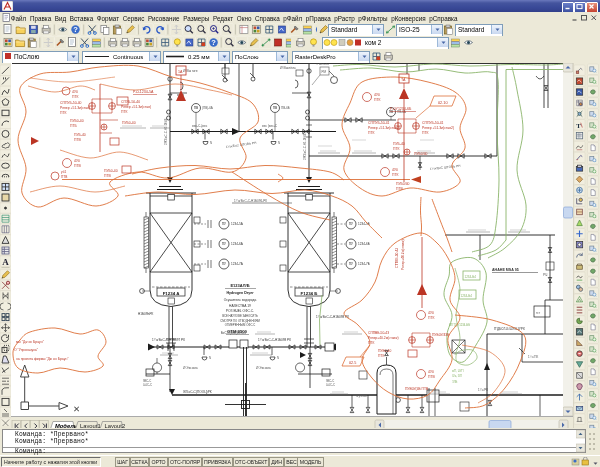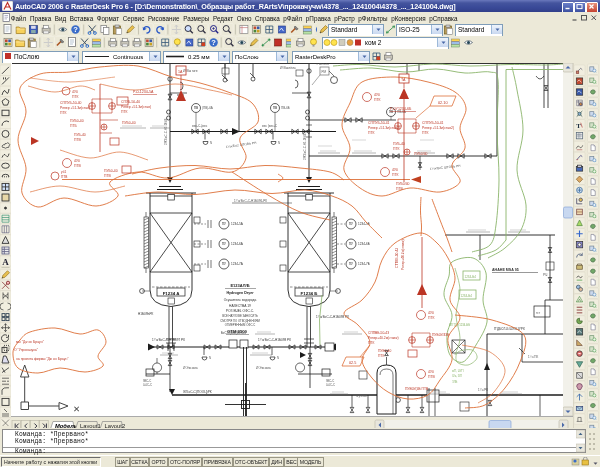--- a/index.html
+++ b/index.html
@@ -19,21 +19,20 @@
 #cmdin{position:absolute;left:2px;top:1px;width:584px;height:24px;background:#fff;border:1px solid #888;font-family:"Liberation Mono",monospace;font-size:6.3px;color:#111;line-height:7.2px;padding:1px 0 0 12px;box-sizing:border-box;letter-spacing:0.1px}
 #status{left:0;top:455px;width:600px;height:12px;background:#ECE9D8;border-top:1px solid #fff}
 .sbtn{position:absolute;top:1px;height:8px;border:1px solid #9a9785;background:#ECE9D8;font-size:5.2px;line-height:8px;text-align:center;color:#222;letter-spacing:-0.1px}
 .win{position:absolute;top:1.5px;width:10px;height:9px;border:1px solid #fff;border-radius:1px;font-size:6px;color:#fff;text-align:center;line-height:8px}
 </style></head><body>
 <div id="title" class="abs">
     <svg class="abs" style="left:2px;top:1px" width="11" height="10" viewBox="0 0 11 10">
       <rect x="0" y="0" width="11" height="10" rx="1" fill="#fff" stroke="#888" stroke-width="0.5"></rect>
       <path d="M2 8.5 L5.5 1.5 L9 8.5 M3.4 6 h4.4" stroke="#C03028" stroke-width="1.2" fill="none"></path>
     </svg>
-    <div class="t">AutoCAD 2006 с RasterDesk Pro 6 - [D:\Demonstration\_Образцы работ_RArtsV\прокачучw\4378_..._1241004\4378_..._1241004.dwg]</div>
     <div class="win" style="right:26px;background:linear-gradient(#6a7ec8,#3c50a0)"><svg width="8" height="7">
         <path d="M1.5 5.5 h4" stroke="#fff" stroke-width="1.4"></path>
       </svg></div>
     <div class="win" style="right:14px;background:linear-gradient(#6a7ec8,#3c50a0)"><svg width="8" height="7">
         <rect x="1" y="1.6" width="5" height="4" fill="none" stroke="#fff" stroke-width="1"></rect>
       </svg></div>
     <div class="win" style="right:2px;background:linear-gradient(#e8927c,#c44230)"><svg width="8" height="7">
         <path d="M1.5 1.5 l4 4 M5.5 1.5 l-4 4" stroke="#fff" stroke-width="1.2"></path>
       </svg></div>
   </div>

